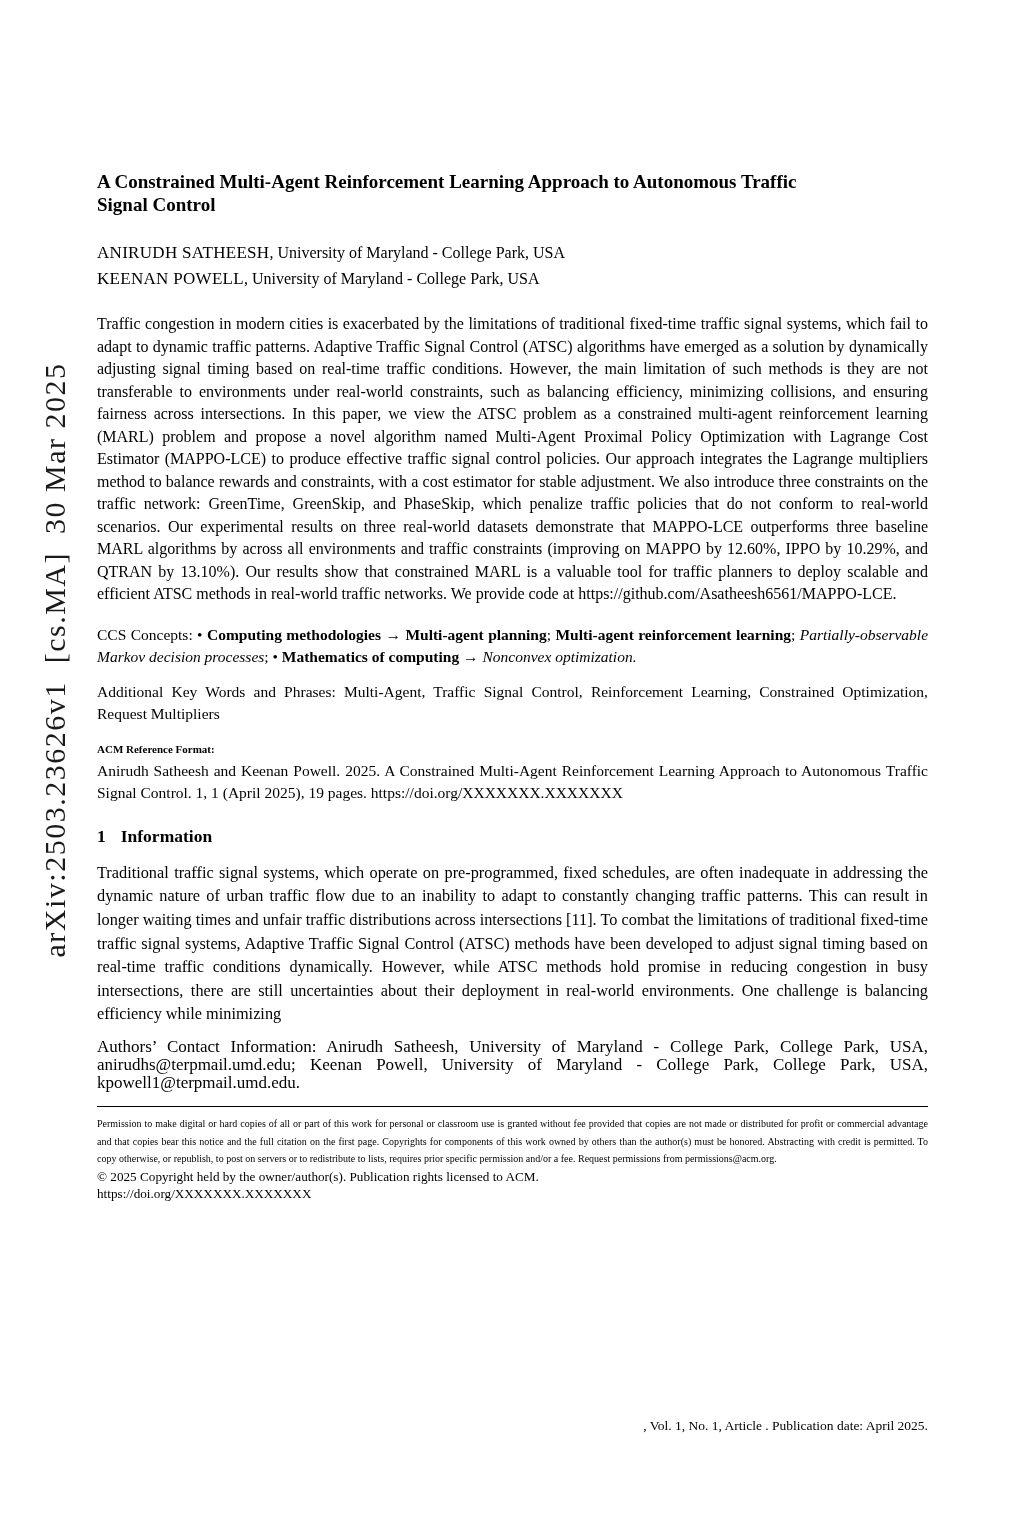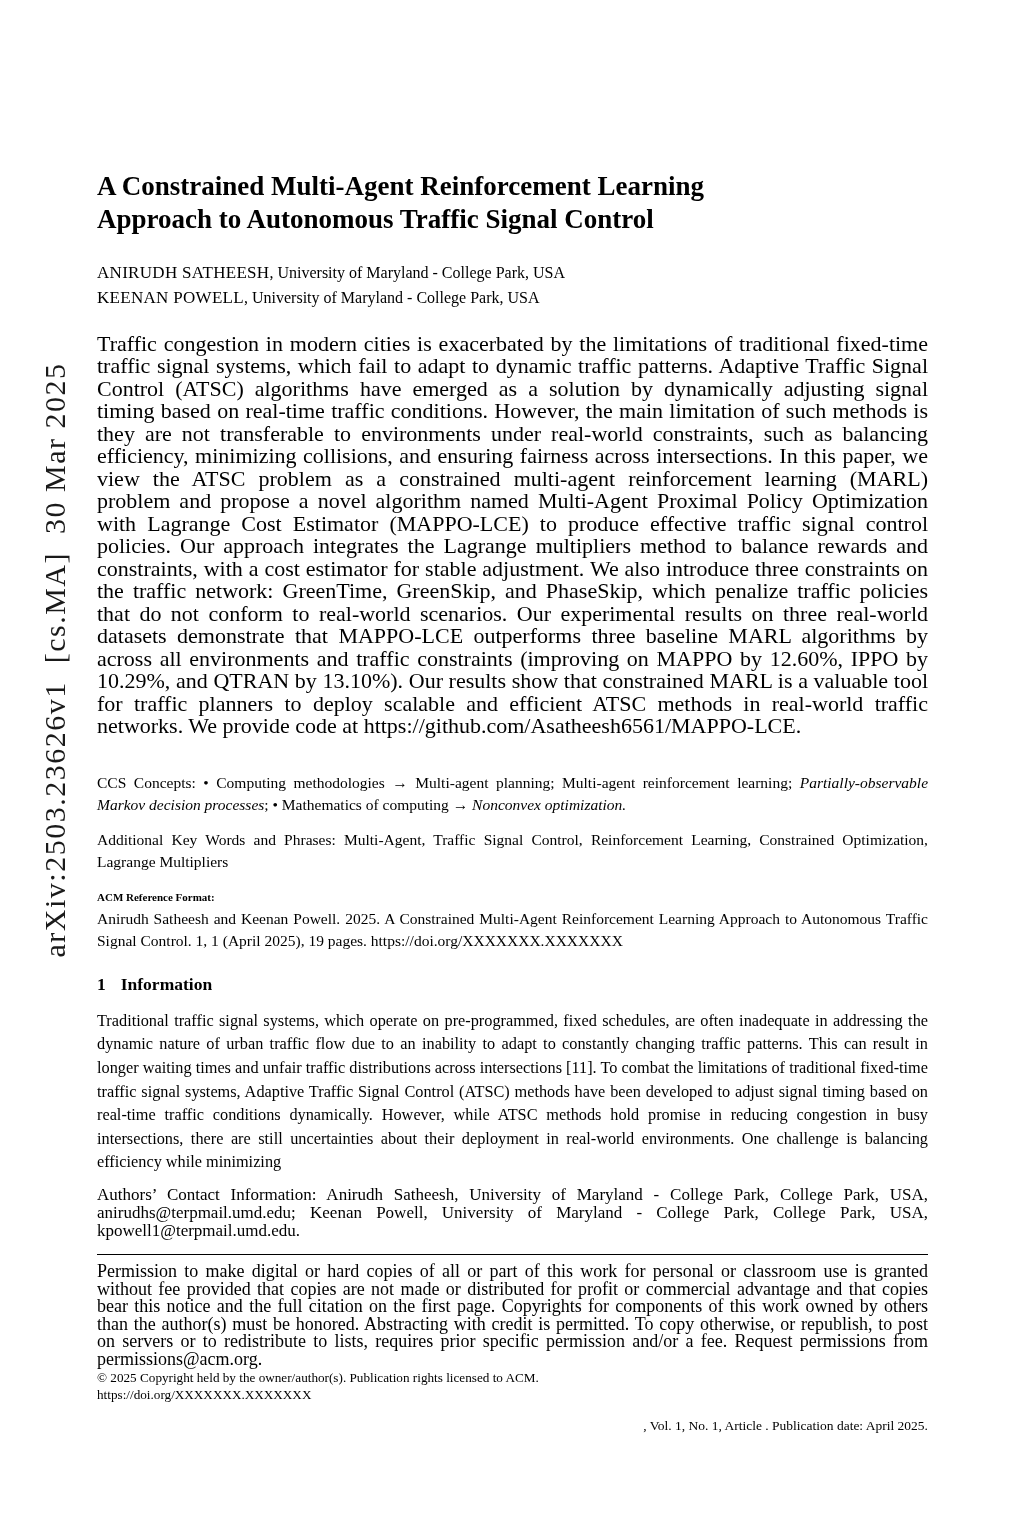--- a/index.html
+++ b/index.html
@@ -21,46 +21,46 @@
     letter-spacing: 1.5px;
     color: #1a1a1a;
   }
   .content {
     position: absolute;
     left: 97px;
     top: 170px;
     width: 831px;
   }
   .paper-title {
-    font-size: 27px;
+    font-size: 19px;
     font-weight: 700;
     line-height: 1.22;
     max-width: 700px;
     margin-bottom: 24px;
   }
   .authors { margin-bottom: 22px; }
   .author-line { font-size: 16px; line-height: 1.5; }
   .author-name { font-size: 17px; letter-spacing: 0.3px; margin-top: 44px; }
   .author-affiliation { font-size: 16px; }
   p.justified {
     text-align: justify;
     hyphens: auto;
     -webkit-hyphens: auto;
   }
   .abstract {
-    font-size: 22px;
+    font-size: 16px;
     line-height: 22.5px;
-    margin-bottom: 34px;
+    margin-bottom: 18px;
   }
   .meta-block {
     font-size: 15.5px;
     line-height: 21.7px;
     margin-bottom: 14px;
   }
-  .b { font-weight: 400; }
+  .b { font-weight: 700; }
   .i { font-style: italic; }
   .acm-ref-heading {
     font-size: 11px;
     font-weight: 700;
     line-height: 21.7px;
   }
   .acm-ref-text {
     font-size: 15.5px;
     line-height: 21.7px;
     margin-bottom: 22px;
@@ -86,21 +86,21 @@
     margin-bottom: 14px;
   }
   .footnote-rule {
     border: none;
     border-top: 1px solid #000;
     width: 100%;
     height: 0;
     margin-bottom: 8px;
   }
   .footnote-permission {
-    font-size: 18px;
+    font-size: 10px;
     line-height: 17.6px;
   }
   .footnote-line {
     font-size: 13.2px;
     line-height: 17.6px;
   }
   .plain-link { color: #000; text-decoration: none; }
   .page-footer {
     position: absolute;
     right: 96px;
@@ -128,21 +128,21 @@
   </div>
 
   <p class="abstract justified">
     <span>Traffic congestion in modern cities is exacerbated by the limitations of traditional fixed-time traffic signal systems, which fail to adapt to dynamic traffic patterns. Adaptive Traffic Signal Control (ATSC) algorithms have emerged as a solution by dynamically adjusting signal timing based on real-time traffic conditions. However, the main limitation of such methods is they are not transferable to environments under real-world constraints, such as balancing efficiency, minimizing collisions, and ensuring fairness across intersections. In this paper, we view the ATSC problem as a constrained multi-agent reinforcement learning (MARL) problem and propose a novel algorithm named Multi-Agent Proximal Policy Optimization with Lagrange Cost Estimator (MAPPO-LCE) to produce effective traffic signal control policies. Our approach integrates the Lagrange multipliers method to balance rewards and constraints, with a cost estimator for stable adjustment. We also introduce three constraints on the traffic network: GreenTime, GreenSkip, and PhaseSkip, which penalize traffic policies that do not conform to real-world scenarios. Our experimental results on three real-world datasets demonstrate that MAPPO-LCE outperforms three baseline MARL algorithms by across all environments and traffic constraints (improving on MAPPO by 12.60%, IPPO by 10.29%, and QTRAN by 13.10%). Our results show that constrained MARL is a valuable tool for traffic planners to deploy scalable and efficient ATSC methods in real-world traffic networks. We provide code at </span><span class="plain-link">https://github.com/Asatheesh6561/MAPPO-LCE</span><span>.</span>
   </p>
 
   <p class="meta-block justified">
     <span>CCS Concepts: • </span><span class="b">Computing methodologies</span><span class="b"> → </span><span class="b">Multi-agent planning</span><span>; </span><span class="b">Multi-agent reinforcement learning</span><span>; </span><span class="i">Partially-observable Markov decision processes</span><span>; • </span><span class="b">Mathematics of computing</span><span class="b"> → </span><span class="i">Nonconvex optimization.</span>
   </p>
 
-  <p class="meta-block justified">Additional Key Words and Phrases: Multi-Agent, Traffic Signal Control, Reinforcement Learning, Constrained Optimization, Lagrange Multipliers</p>
+  <p class="meta-block justified">Additional Key Words and Phrases: Multi-Agent, Traffic Signal Control, Reinforcement Learning, Constrained Optimization, Request Multipliers</p>
 
   <div class="acm-ref-heading">ACM Reference Format:</div>
   <p class="acm-ref-text justified">
     <span>Anirudh Satheesh and Keenan Powell. 2025. A Constrained Multi-Agent Reinforcement Learning Approach to Autonomous Traffic Signal Control. 1, 1 (April 2025), 19 pages. </span><span class="plain-link">https://doi.org/XXXXXXX.XXXXXXX</span>
   </p>
 
   <h2 class="section-heading">
     <span class="sec-num">1</span><span>Information</span>
   </h2>
 

